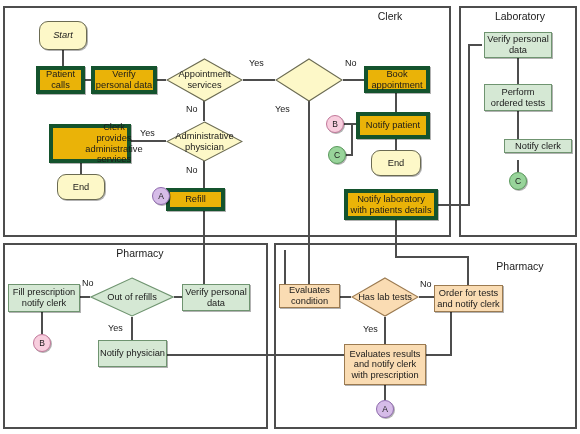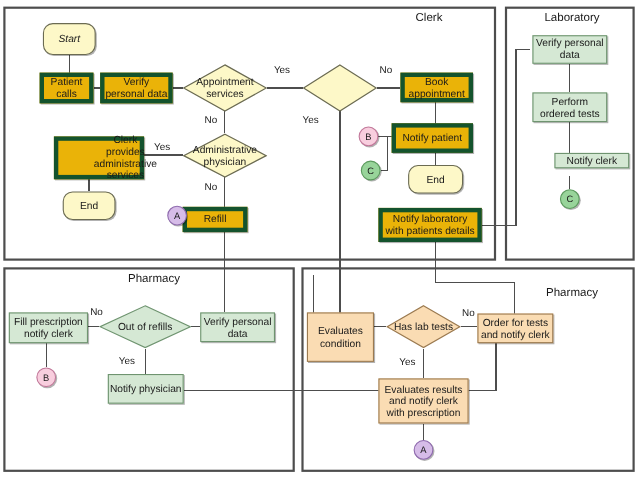--- a/index.html
+++ b/index.html
@@ -176,21 +176,21 @@
     </svg>
     <div class="dlabel">Out of refills</div>
   </div>
 
   <div class="node proc-g" style="left:182px;top:284px;width:68px;height:27px;">Verify personal data</div>
 
   <div class="node proc-g" style="left:98px;top:340px;width:69px;height:27px;">Notify physician</div>
 
   <div class="node conn conn-b" style="left:33px;top:334px;width:18px;height:18px;">B</div>
 
-  <div class="node proc-o" style="left:279px;top:284px;width:61px;height:45px;">Evaluates condition</div>
+  <div class="node proc-o" style="left:279px;top:284px;width:61px;height:24px;">Evaluates condition</div>
 
   <div class="node proc-o" style="left:434px;top:285px;width:69px;height:27px;">Order for tests and notify clerk</div>
 
   <div class="node dia" style="left:351px;top:277px;width:68px;height:40px;">
     <svg viewBox="0 0 68 40" preserveAspectRatio="none">
       <polygon points="34,1 67,20 34,39 1,20" fill="#fadcb3" stroke="#9b7a50" stroke-width="1.1"></polygon>
     </svg>
     <div class="dlabel">Has lab tests</div>
   </div>
 

